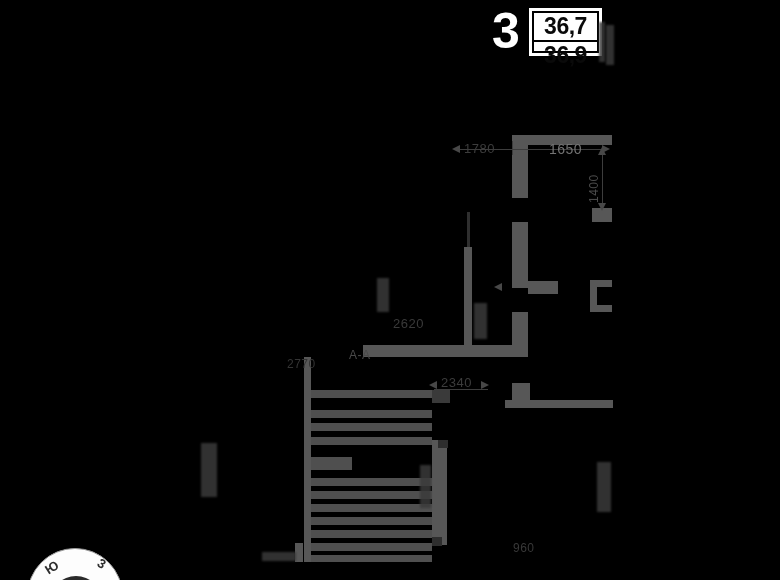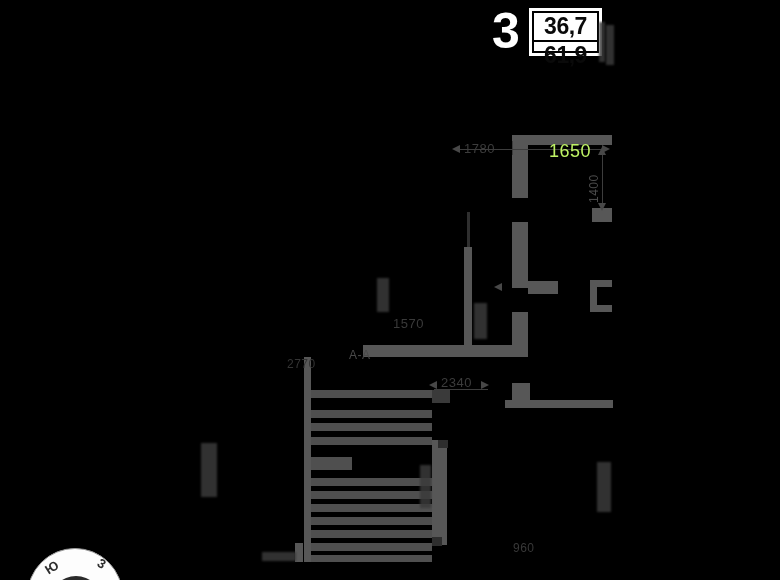--- a/index.html
+++ b/index.html
@@ -37,21 +37,21 @@
 </style>
 </head>
 <body>
 
 <div id="screen">
 
   <div class="apt-num">3</div>
   <div class="area-box">
     <div class="area-inner">
       <div class="area-cell">36,7</div>
-      <div class="area-cell">61,9</div>
+      <div class="area-cell">36,9</div>
     </div>
   </div>
 
   <div id="plan">
       <div class="wall" style="left: 512px; top: 135px; width: 100px; height: 10px;"></div>
       <div class="wall" style="left: 512px; top: 145px; width: 16px; height: 53px;"></div>
       <div class="wall" style="left: 512px; top: 222px; width: 16px; height: 66px;"></div>
       <div class="wall" style="left: 512px; top: 312px; width: 16px; height: 35px;"></div>
       <div class="wall" style="left: 592px; top: 208px; width: 20px; height: 14px;"></div>
       <div class="wall" style="left: 590px; top: 280px; width: 7px; height: 32px;"></div>
@@ -94,23 +94,23 @@
       <div class="blur" style="left: 201px; top: 443px; width: 16px; height: 54px;"></div>
       <div class="blur" style="left: 262px; top: 552px; width: 34px; height: 9px;"></div>
       <div class="arrow a-up" style="left: 598px; top: 147px;"></div>
       <div class="arrow a-down" style="left: 598px; top: 203px;"></div>
       <div class="arrow a-left" style="left: 452px; top: 145px;"></div>
       <div class="arrow a-right" style="left: 602px; top: 145px;"></div>
       <div class="arrow a-left" style="left: 429px; top: 381px;"></div>
       <div class="arrow a-right" style="left: 481px; top: 381px;"></div>
       <div class="arrow a-left" style="left: 494px; top: 283px;"></div>
       <div class="dim" style="left: 464px; top: 142px; font-size: 13px; color: rgb(60, 60, 60);">1780</div>
-      <div class="dim" style="left: 549px; top: 142px; font-size: 18px; color: #bef264;">1650</div>
+      <div class="dim" style="left: 549px; top: 142px; font-size: 14px; color: #737373;">1650</div>
       <div class="dim" style="left: 588px; top: 203px; font-size: 12px; color: rgb(74, 74, 74); transform-origin: 0px 0px; transform: rotate(-90deg);">1400</div>
-      <div class="dim" style="left: 393px; top: 317px; font-size: 13px; color: rgb(58, 58, 58);">1570</div>
+      <div class="dim" style="left: 393px; top: 317px; font-size: 13px; color: rgb(58, 58, 58);">2620</div>
       <div class="dim" style="left: 287px; top: 358px; font-size: 12px; color: rgb(52, 52, 52);">2770</div>
       <div class="dim" style="left: 441px; top: 376px; font-size: 13px; color: rgb(60, 60, 60);">2340</div>
       <div class="dim" style="left: 513px; top: 542px; font-size: 12px; color: rgb(56, 56, 56);">960</div>
       <div class="dim" style="left: 349px; top: 349px; font-size: 12px; color: rgb(74, 74, 74);">А-А</div>
     </div>
 
   <div class="compass">
     <span class="lbl south">Ю</span>
     <span class="lbl west">3</span>
     <div class="needle"></div>

